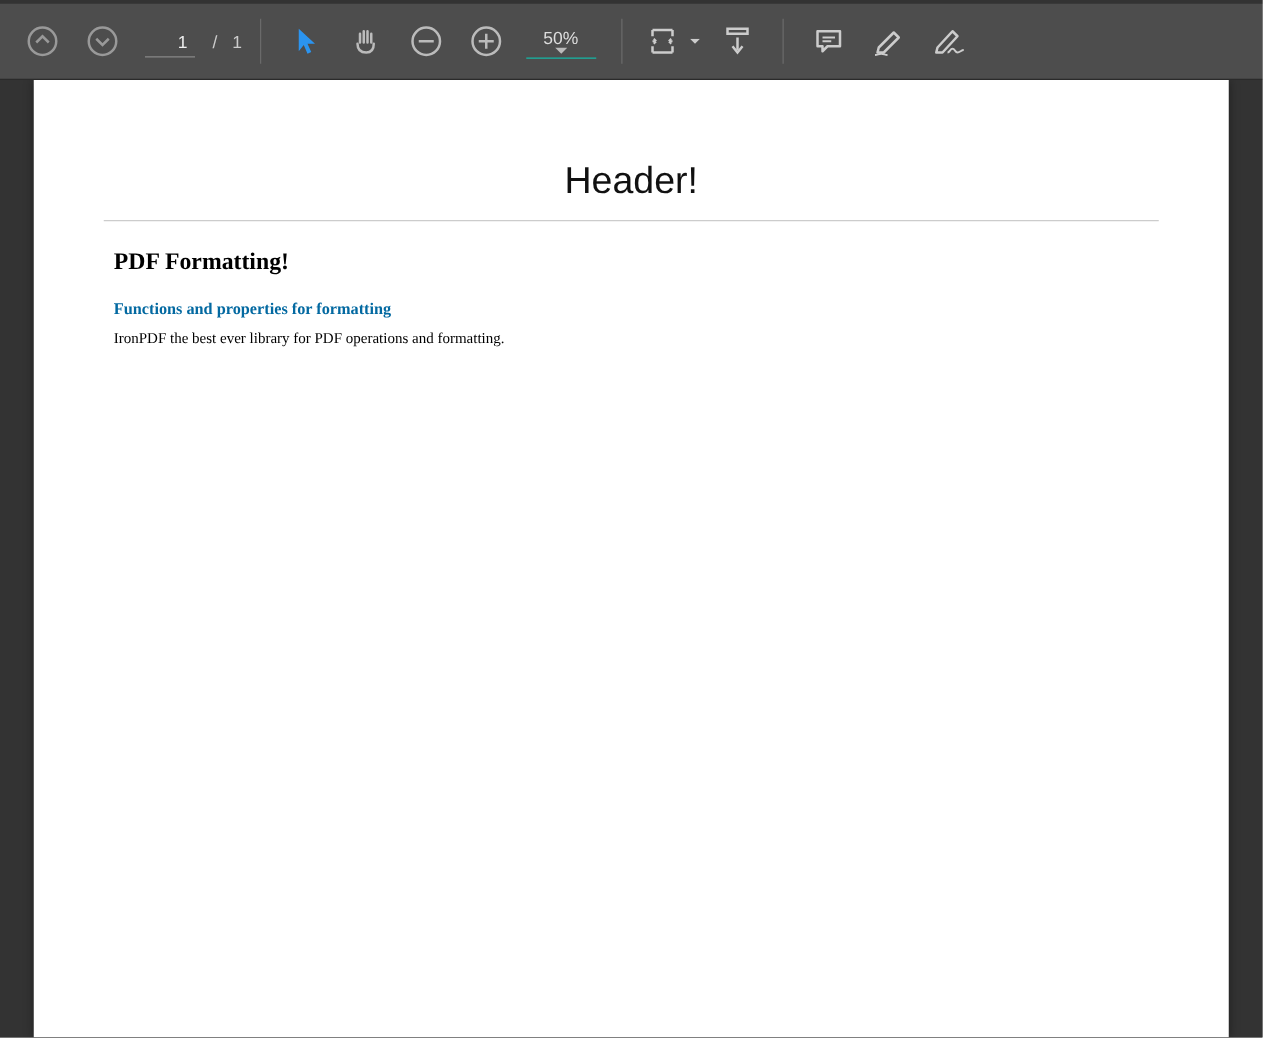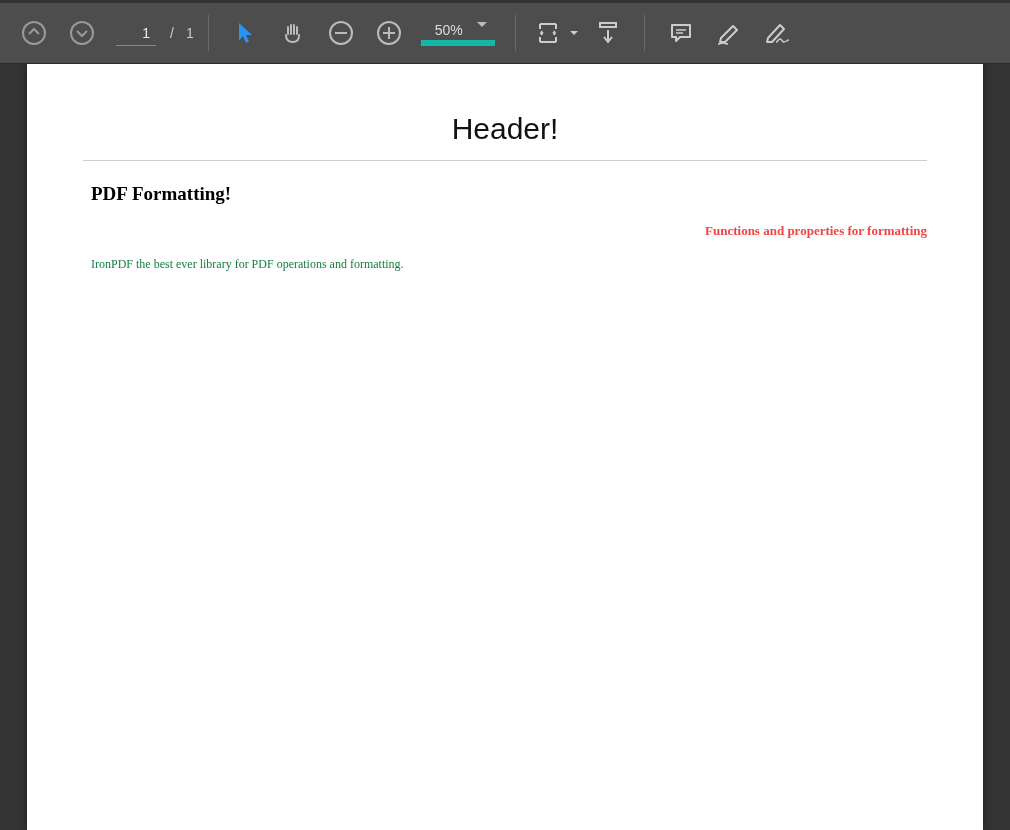--- a/index.html
+++ b/index.html
@@ -51,24 +51,25 @@
       color: #ccc;
       font-size: 14px;
       margin: 0 8px 0 10px;
     }
     .page-total {
       color: #ccc;
       font-size: 14px;
     }
     .zoom-wrap {
       display: flex;
-      align-items: flex-start;
-      border-bottom: 6px solid #14b8a6;
+      align-items: center;
+      border-bottom: 1px solid #14b8a6;
       margin: 0 6px;
       padding: 2px 4px;
+      flex-direction: column;
     }
     .zoom-value {
       color: #ddd;
       font-size: 14px;
       width: 48px;
       text-align: center;
     }
     .zoom-caret {
       width: 18px;
       display: flex;
@@ -92,21 +93,21 @@
       justify-content: center;
       overflow: hidden;
     }
     .page {
       background: #fff;
       width: 956px;
       height: 100%;
       box-shadow: 0 0 8px rgba(0,0,0,0.4);
     }
     .page-inner {
-      padding: 48px 56px 0 56px;
+      padding: 64px 56px 0 56px;
     }
     .doc-header {
       text-align: center;
       font-family: Helvetica, Arial, sans-serif;
       font-size: 30px;
       font-weight: 400;
       color: #111;
       padding-bottom: 14px;
     }
     .doc-hr {
@@ -119,29 +120,28 @@
       font-size: 19px;
       font-weight: bold;
       color: #000;
       margin-bottom: 18px;
       margin-left: 8px;
     }
     .doc-subtitle {
       font-family: "Times New Roman", Times, serif;
       font-size: 13px;
       font-weight: bold;
-      color: #ef4444;
-      margin-bottom: 18px;
-      margin-left: 8px;
-      text-align: right;
+      color: #0369a1;
+      margin-bottom: 8px;
+      margin-left: 8px;
     }
     .doc-body {
       font-family: "Times New Roman", Times, serif;
       font-size: 12px;
-      color: #15803d;
+      color: #000000;
       margin-left: 8px;
     }
     svg { display: block; }
   </style>
 </head>
 <body>
 
 <div class="toolbar">
 
   <div class="tb-btn">

